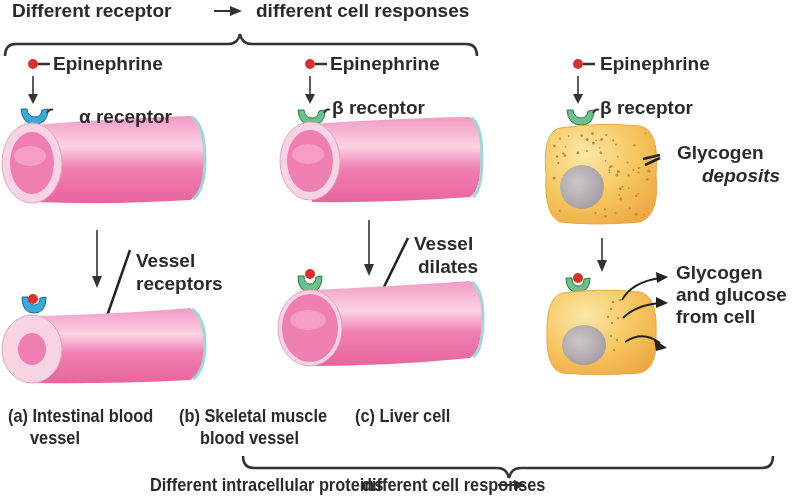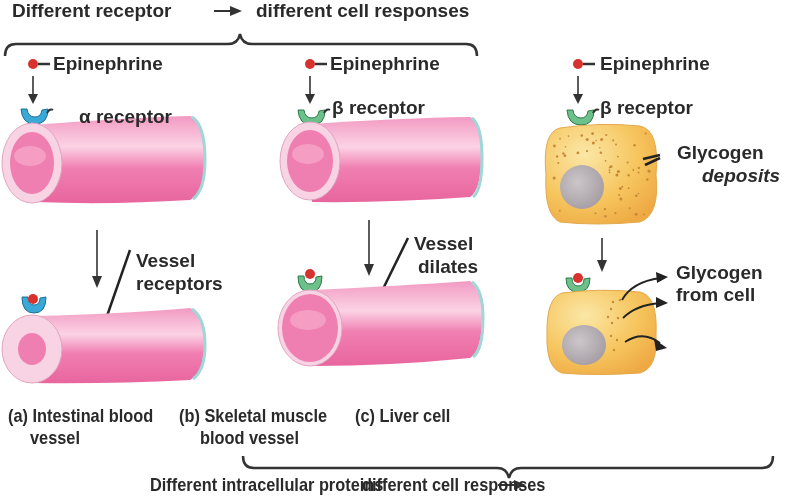--- a/index.html
+++ b/index.html
@@ -207,18 +207,19 @@
 <div class="t" style="left:418px;top:256px;">dilates</div>
 <div class="cap" style="left:179px;top:405px;">(b) Skeletal muscle</div>
 <div class="cap" style="left:200px;top:427px;">blood vessel</div>
 
 <div class="t" style="left:600px;top:53px;">Epinephrine</div>
 <div class="t" style="left:600px;top:97px;">β receptor</div>
 <div class="t" style="left:677px;top:142px;">Glycogen</div>
 <div class="t" style="left:702px;top:165px;font-style:italic;">deposits</div>
 <div style="position:absolute;left:676px;top:262px;">
   <div class="t" style="position:relative;">Glycogen</div>
+  <div class="t" style="position:relative;">and glucose</div>
   <div class="t" style="position:relative;">from cell</div>
 </div>
 <div class="cap" style="left:355px;top:405px;">(c) Liver cell</div>
 
 <div class="cap" style="left:150px;top:474px;">Different intracellular proteins</div>
 <div class="cap" style="left:362px;top:474px;">different cell responses</div>
 
 </body></html>

